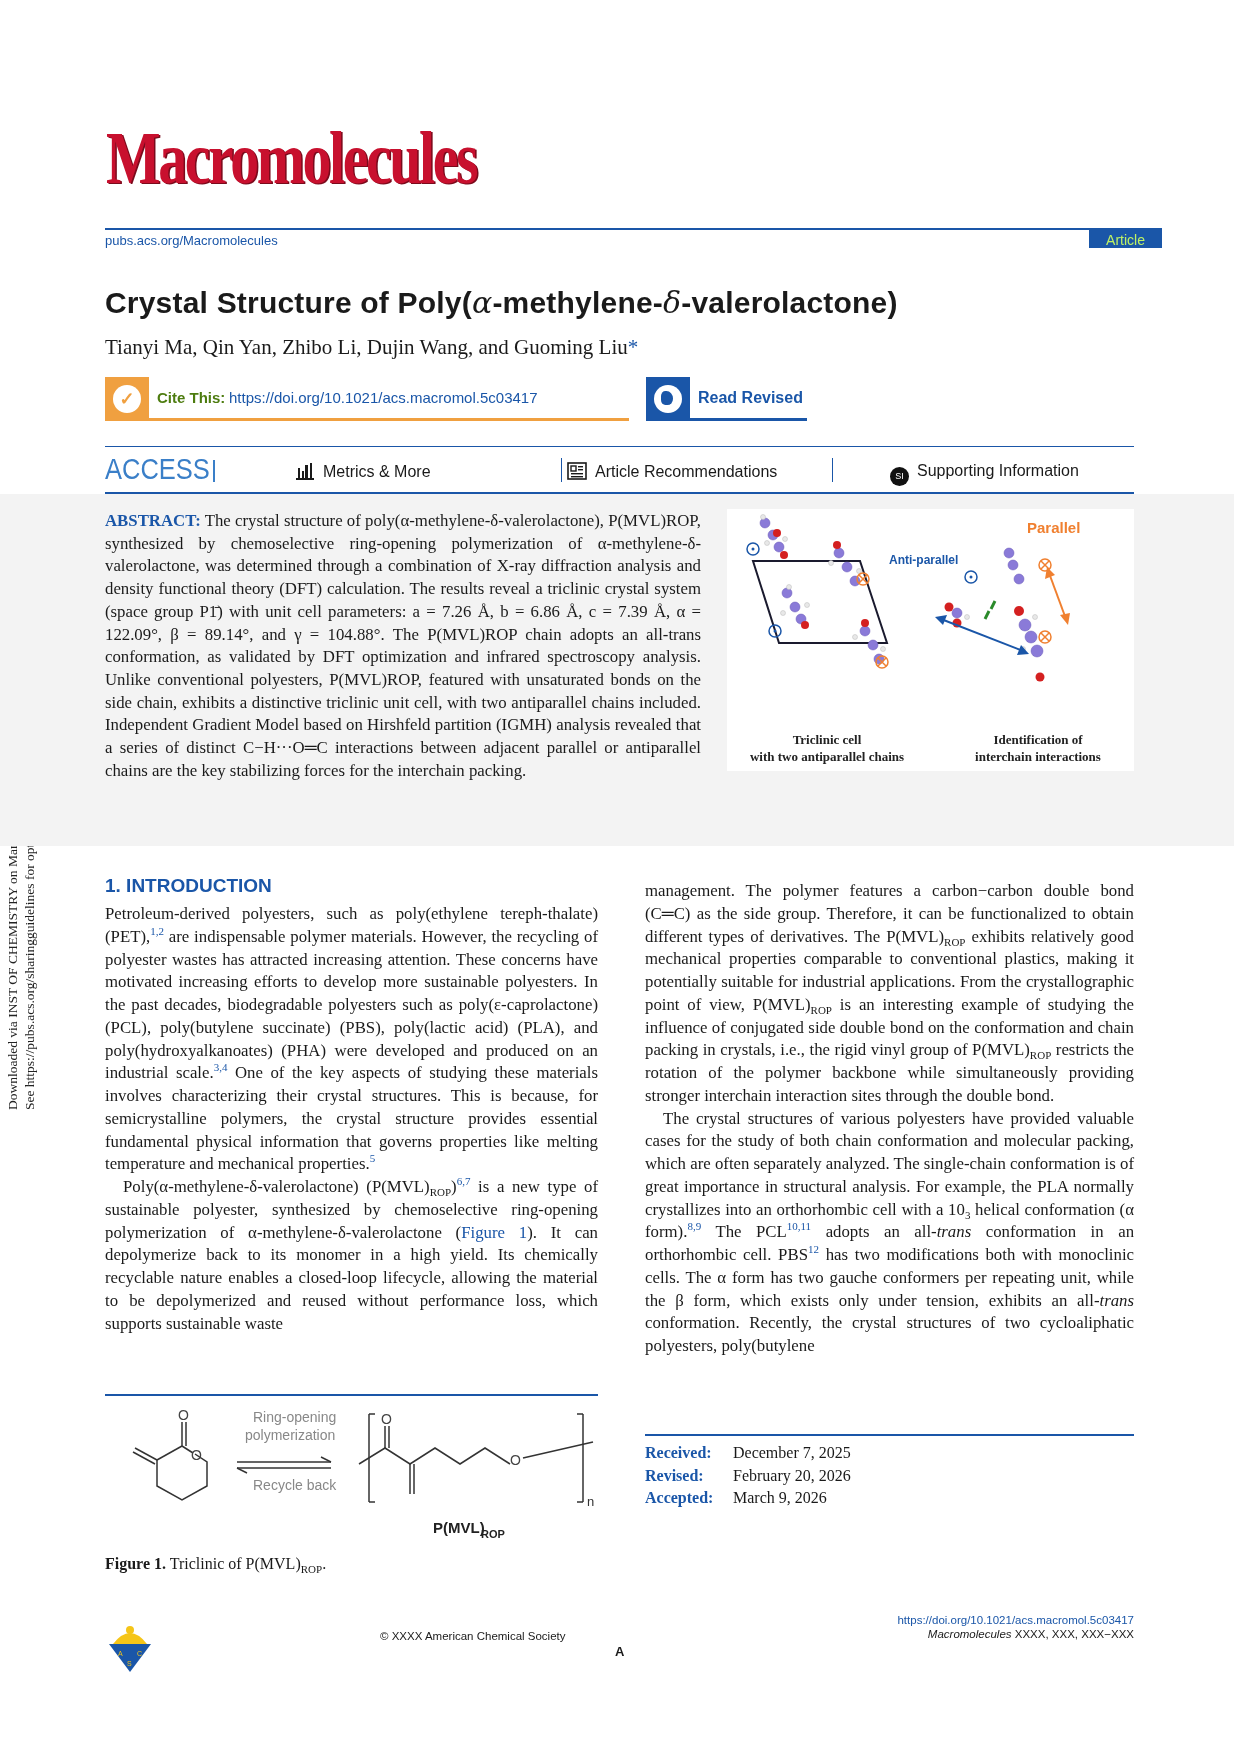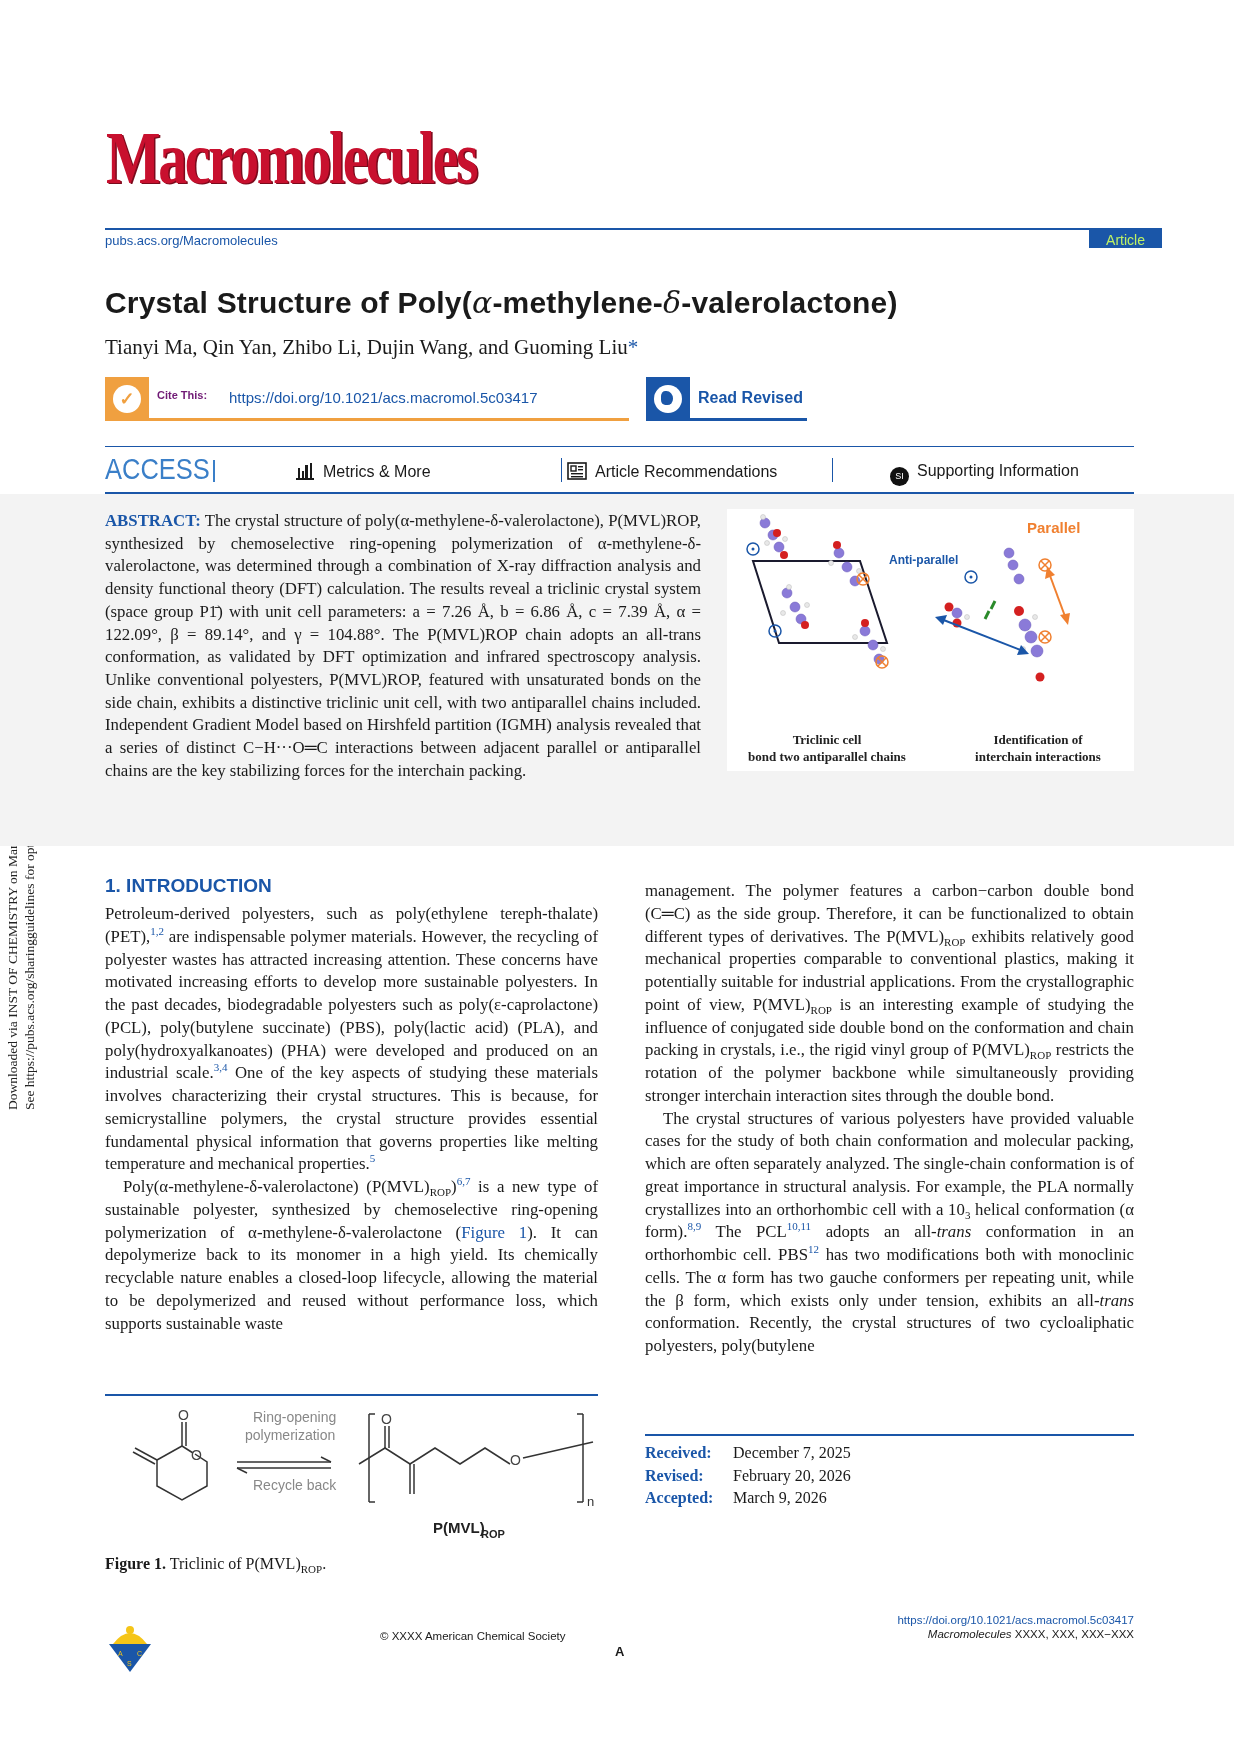--- a/index.html
+++ b/index.html
@@ -27,21 +27,21 @@
            font-size:14px; text-align:center; line-height:24px;margin-left:28px; }
 
   .title { left:105px; top:285px; font-size:30px; font-weight:bold; color:#1a1a1a; letter-spacing:0.2px; }
   .authors { left:105px; top:335px; font-size:21px; color:#1a1a1a; }
   .authors .star { color:#1a56a8; }
 
   .cite { left:105px; top:377px; width:524px; height:44px; }
   .cite .icon { position:absolute; left:0; top:0; width:44px; height:44px; background:#f0a040; }
   .cite .icon .circ { position:absolute; left:8px; top:8px; width:28px; height:28px; border-radius:50%; background:#fff;
                       color:#f0a040; font-size:18px; text-align:center; line-height:28px; font-weight:bold; }
-  .cite .label { position:absolute; left:52px; top:12px; font-size:11px; font-weight:bold; color:#701a75; }
+  .cite .label { position:absolute; left:52px; top:12px; font-size:15px; font-weight:bold; color:#4d7c0f; }
   .cite .link { position:absolute; left:124px; top:12px; font-size:15px; color:#1a56a8; }
   .cite .bar { position:absolute; left:0; top:41px; width:524px; height:3px; background:#f0a040; }
 
   .read { left:646px; top:377px; width:161px; height:44px; }
   .read .icon { position:absolute; left:0; top:0; width:44px; height:44px; background:#1a56a8; }
   .read .icon .circ { position:absolute; left:8px; top:8px; width:28px; height:28px; border-radius:50%; background:#fff; }
   .read .icon .circ::after { content:""; position:absolute; left:7px; top:6px; width:12px; height:14px; background:#1a56a8; border-radius:40% 60% 50% 40%; }
   .read .label { position:absolute; left:52px; top:12px; font-size:16px; font-weight:bold; color:#1a56a8; }
   .read .bar { position:absolute; left:0; top:41px; width:161px; height:3px; background:#1a56a8; }
 
@@ -234,21 +234,21 @@
 
     <g stroke="#2a8a2a" stroke-width="3">
         <line x1="264" y1="100" x2="268" y2="92"></line>
         <line x1="258" y1="110" x2="262" y2="102"></line>
       </g>
   </svg>
   <div class="abs sans" style="left:300px;top:10px;font-size:15px;font-weight:bold;color:#f08030;">Parallel</div>
   <div class="abs sans" style="left:162px;top:44px;font-size:12px;font-weight:bold;color:#1a56a8;">Anti-parallel</div>
   <div class="toc-cap" style="left:0;top:222px;width:200px;">
     <div>Triclinic cell</div>
-      <div>bond two antiparallel chains</div>
+      <div>with two antiparallel chains</div>
   </div>
   <div class="toc-cap" style="left:215px;top:222px;width:192px;">
     <div>Identification of</div>
       <div>interchain interactions</div>
   </div>
 </div>
 
 <div class="abs h1">1.  INTRODUCTION</div>
 
 <div class="col" style="left:105px;top:903px;width:493px;">

